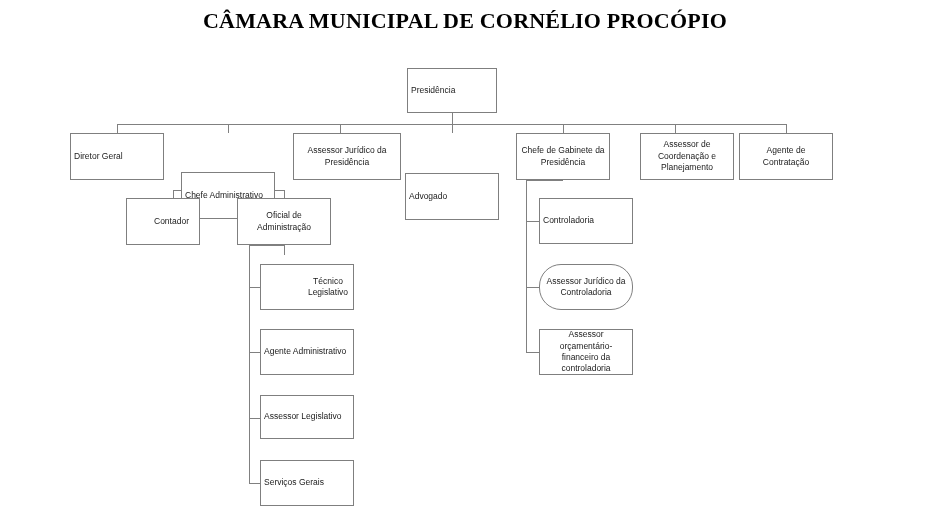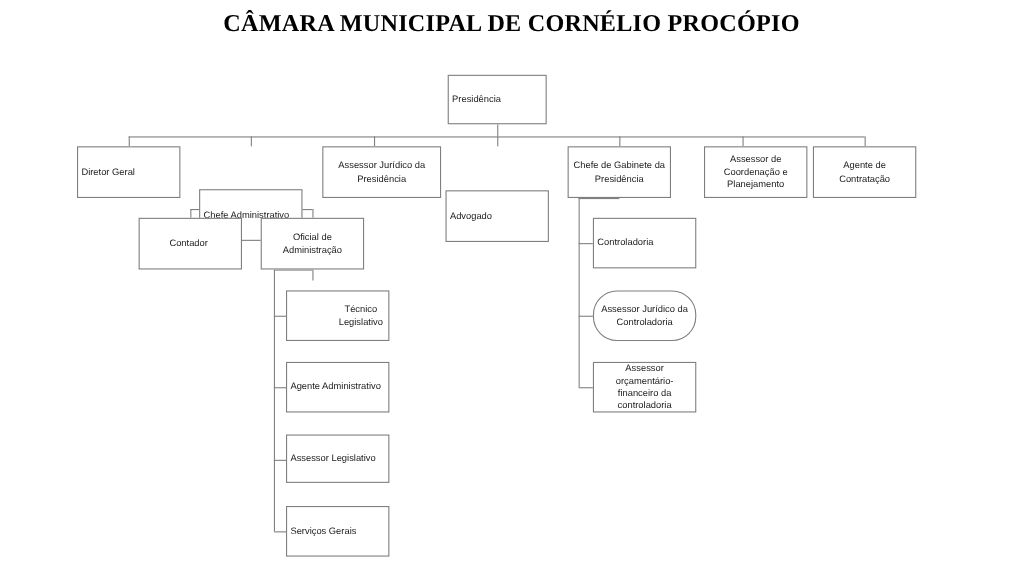--- a/index.html
+++ b/index.html
@@ -119,21 +119,21 @@
       </div>
       <div class="node" style="left: 516px; top: 133px; width: 94px; height: 47px;">
         <span>Chefe de Gabinete da Presidência</span>
       </div>
       <div class="node" style="left: 628px; top: 133px; width: 94px; height: 47px; margin-left: 12px;">
         <span>Assessor de Coordenação e Planejamento</span>
       </div>
       <div class="node" style="left: 739px; top: 133px; width: 94px; height: 47px;">
         <span>Agente de Contratação</span>
       </div>
-      <div class="node" style="left: 126px; top: 198px; width: 94px; height: 47px; padding-left: 27px;">
+      <div class="node" style="left: 126px; top: 198px; width: 74px; height: 47px; padding-left: 27px;">
         <span>Contador</span>
       </div>
       <div class="node" style="left: 237px; top: 198px; width: 94px; height: 47px;">
         <span>Oficial de Administração</span>
       </div>
       <div class="node" style="left: 260px; top: 264px; width: 94px; height: 46px; padding-left: 45px;">
         <span>Técnico Legislativo</span>
       </div>
       <div class="node" style="left: 260px; top: 329px; width: 94px; height: 46px;">
         <span>Agente Administrativo</span>

